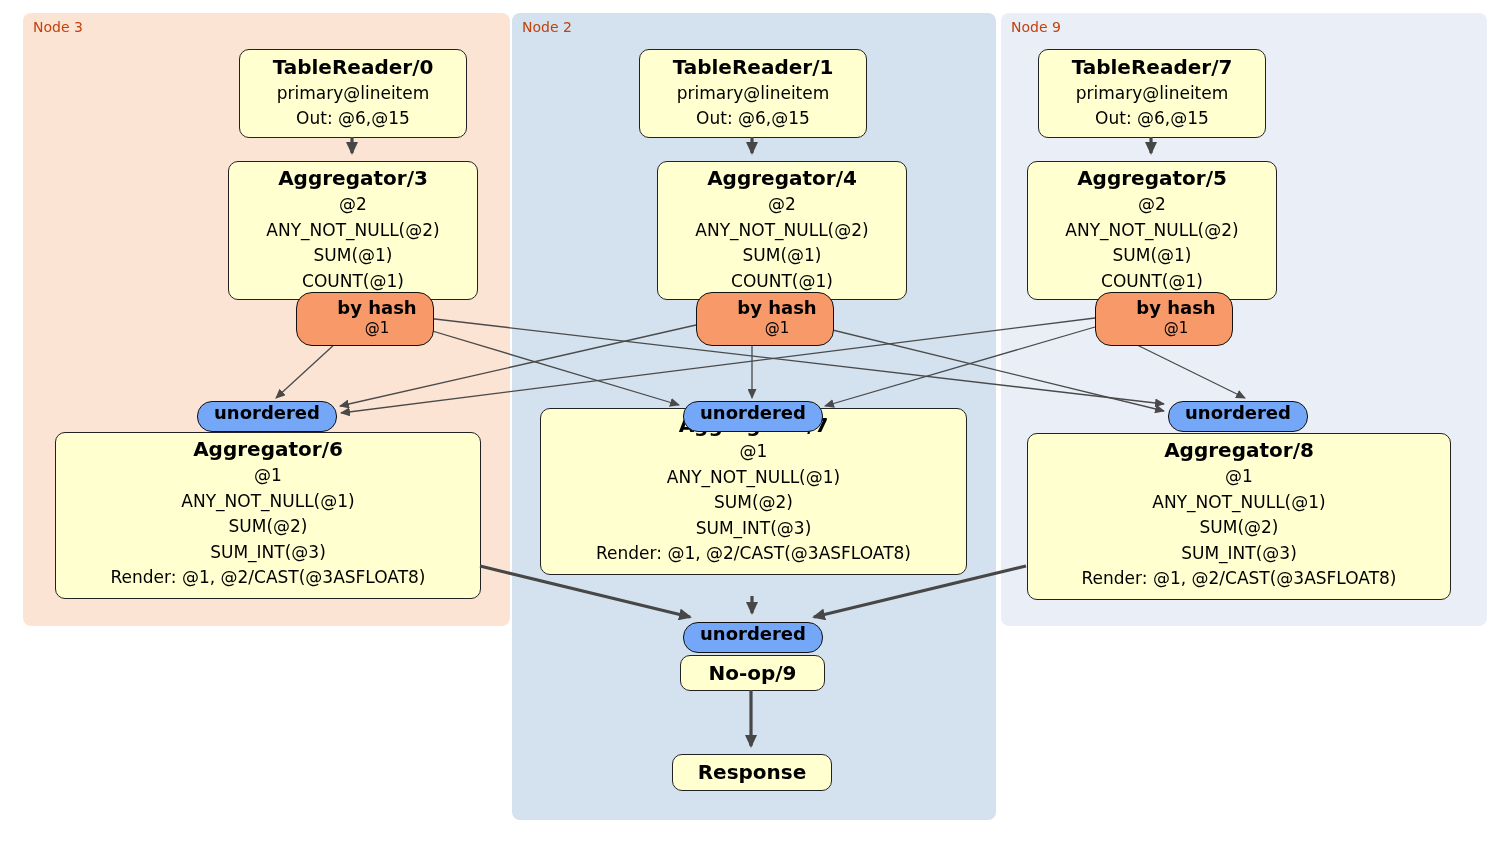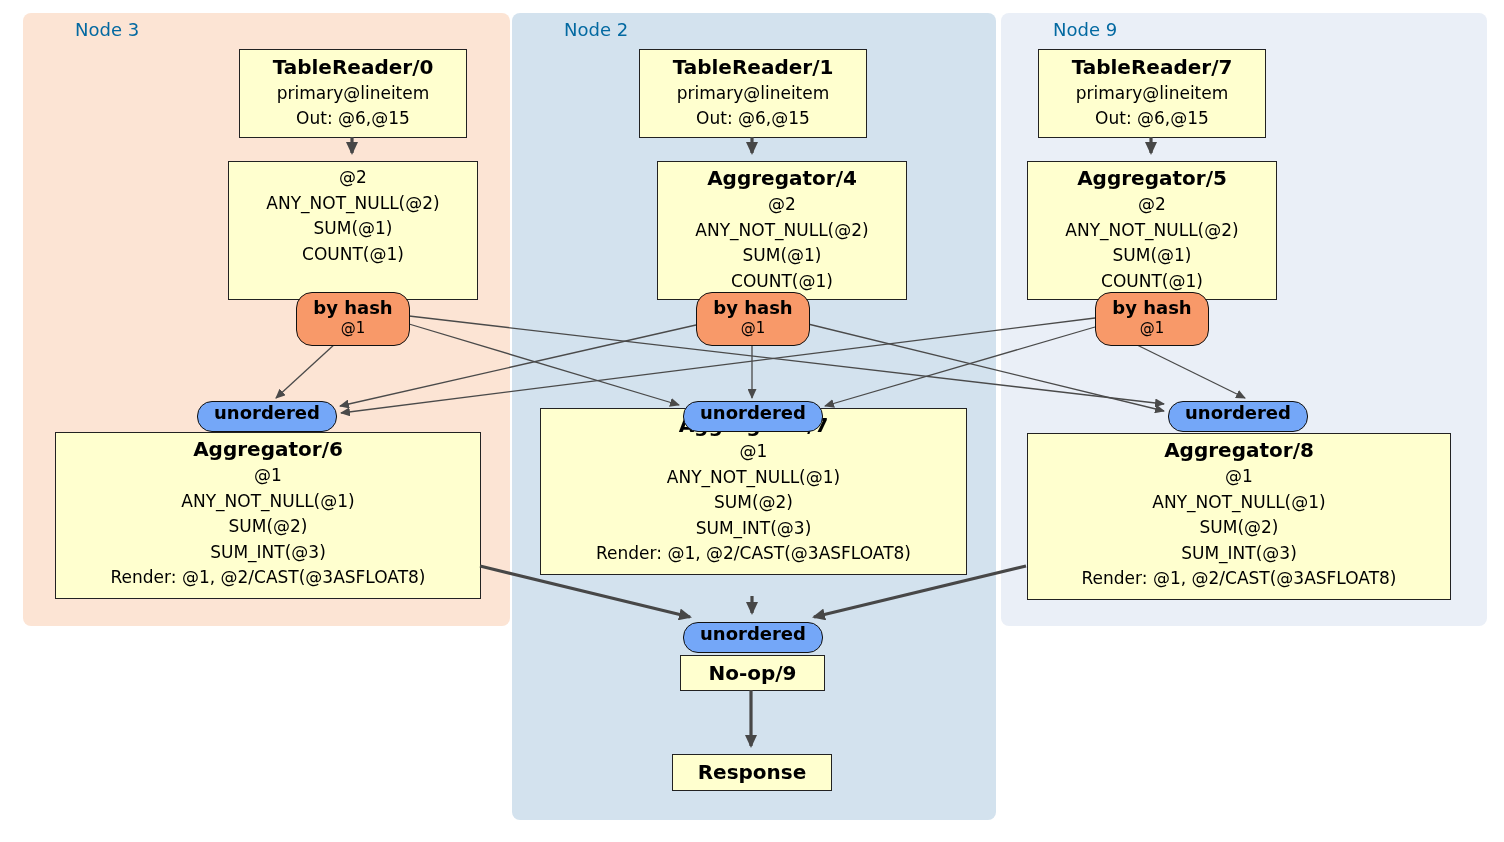--- a/index.html
+++ b/index.html
@@ -1,35 +1,35 @@
 <!DOCTYPE html>
 <html style="--node3-bg: #fce4d4; --node1-bg: #d3e2ee; --node2-bg: #eaeff7; --box-fill: #ffffcf; --box-border: #222222; --router-fill: #f89969; --sync-fill: #74a7f8; --edge-thin: #4a4a4a; --edge-thick: #474747;"><head>
 <meta charset="utf-8">
 <style>
   html,body { margin:0; padding:0; background:#fff; }
   .stage { position:relative; width:1504px; height:842px; background:#fff;
            font-family:"DejaVu Sans","Liberation Sans",sans-serif; color:#000; overflow:hidden; }
 
   .panel { position:absolute; border-radius:8px; z-index:1; }
-  .panel-label { padding:6px 0 0 10px; font-size:18px; color:#0369a1;margin-left:42px; }
+  .panel-label { padding:6px 0 0 10px; font-size:14px; color:#c2410c; }
   .panel-node3 { left:23px;  top:13px; width:487px; height:613px; background:var(--node3-bg,#fce4d4); }
   .panel-node1 { left:512px; top:13px; width:484px; height:807px; background:var(--node1-bg,#d3e2ee); }
   .panel-node2 { left:1001px;top:13px; width:486px; height:613px; background:var(--node2-bg,#eaeff7); }
 
   .box { position:absolute; z-index:2; background:var(--box-fill,#ffffcf);
-         border:1.6px solid var(--box-border,#222); border-radius:0; text-align:center; }
+         border:1.6px solid var(--box-border,#222); border-radius:10px; text-align:center; }
   .box .title { font-weight:bold; font-size:20px; line-height:27px; }
   .box .line  { font-size:17px;  line-height:25px; white-space:nowrap; }
   .reader { padding-top:4px; }
   .agg    { padding-top:3px; }
   .agg .line { line-height:25.5px; }
   .noop, .response { display:flex; align-items:center; justify-content:center; }
 
   .pill { position:absolute; z-index:4; border:1.8px solid #111; text-align:center; }
-  .router { background:var(--router-fill,#f89969); border-radius:16px; padding-top:2px; }
+  .router { background:var(--router-fill,#f89969); border-radius:16px; padding-top:2px;padding-left:24px; }
   .router .rtitle { font-weight:bold; font-size:18px; line-height:25px; }
   .router .rdetail { font-size:15px; line-height:17px; }
   .sync { background:var(--sync-fill,#74a7f8); border-radius:15px; font-weight:bold; font-size:18px;
           display:flex; align-items:flex-start; justify-content:center; }
 
   svg.edges { position:absolute; left:0; top:0; width:1504px; height:842px; z-index:3; pointer-events:none; }
 </style>
 </head>
 <body>
 
@@ -55,20 +55,21 @@
     <div class="line">primary@lineitem</div>
     <div class="line">Out: @6,@15</div>
   </div>
   <div class="box reader" style="left:1038px;top:49px;width:226px;height:83px;">
     <div class="title">TableReader/7</div>
     <div class="line">primary@lineitem</div>
     <div class="line">Out: @6,@15</div>
   </div>
 
   <div class="box agg" style="left:228px;top:161px;width:248px;height:134px;">
+    <div class="title">Aggregator/3</div>
     <div class="line">@2</div>
     <div class="line">ANY_NOT_NULL(@2)</div>
     <div class="line">SUM(@1)</div>
     <div class="line">COUNT(@1)</div>
   </div>
   <div class="box agg" style="left:657px;top:161px;width:248px;height:134px;">
     <div class="title">Aggregator/4</div>
     <div class="line">@2</div>
     <div class="line">ANY_NOT_NULL(@2)</div>
     <div class="line">SUM(@1)</div>

